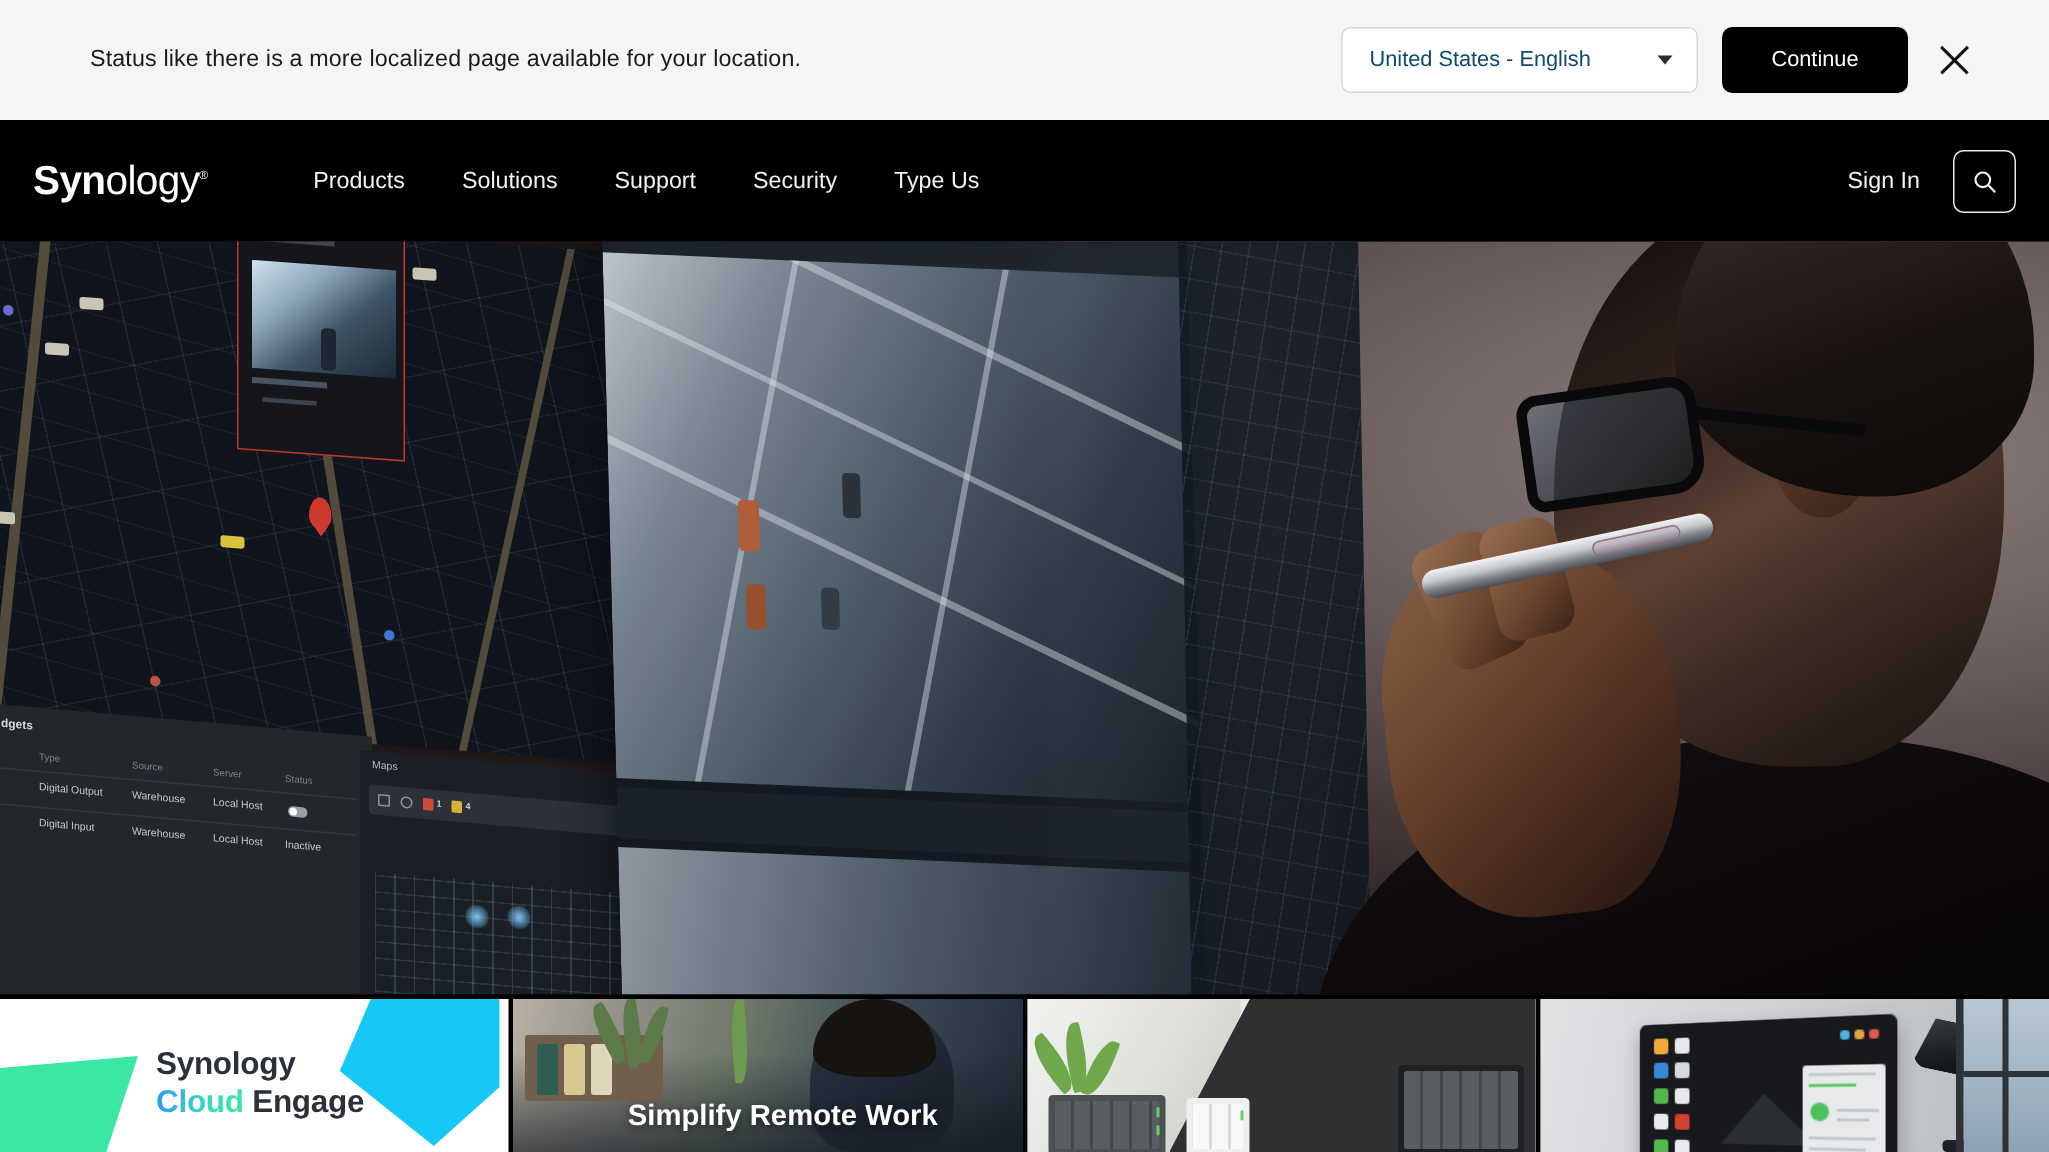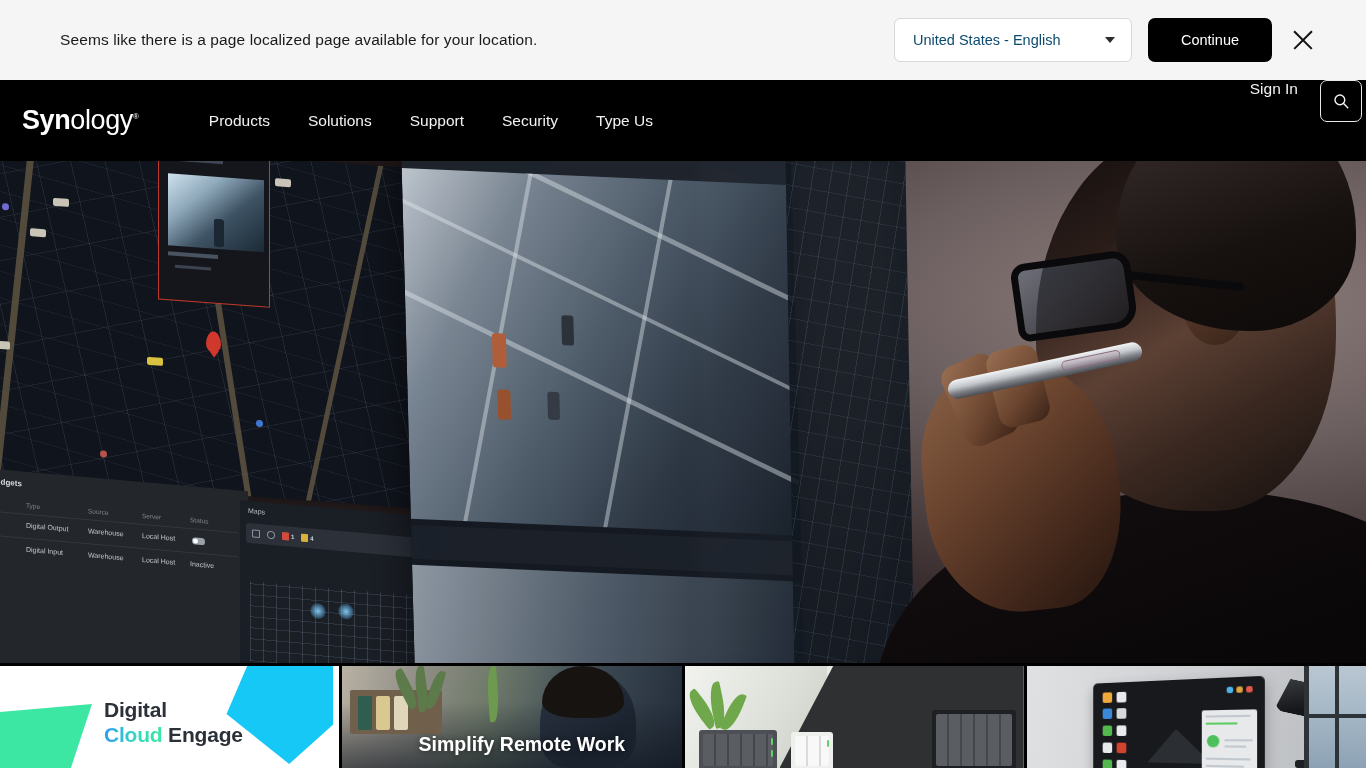--- a/index.html
+++ b/index.html
@@ -108,22 +108,22 @@
   }
   .nav-links a{
     color:#f2f2f2;
     text-decoration:none;
     font-size:15.5px;
     padding:0 19px;
     white-space:nowrap;
     cursor:pointer;
   }
   .nav-right{
-    position:absolute; right:4px; top:0; height:81px;
-    display:flex; 
+    position:absolute; right:22px; top:0; height:81px;
+    display:flex; align-items:center;
   }
   .signin{
     color:#f2f2f2;
     font-size:15.5px;
     text-decoration:none;
     margin-right:22px;
     cursor:pointer;
   }
   .search-btn{
     width:42px; height:42px;
@@ -614,21 +614,21 @@
     position:absolute; right:0; top:0; width:62px; height:102px;
     background:linear-gradient(180deg,#b9c7d2 0%, #9fb2c2 60%, #8ca2b4 100%);
     border-left:5px solid #2e3338;
   }
   .win-mul{ position:absolute; background:#2e3338;}
 </style>
 </head>
 <body>
 
 <div class="locale-bar">
-  <div class="locale-msg">Seems like there is a page localized page available for your location.</div>
+  <div class="locale-msg">Status like there is a more localized page available for your location.</div>
 
   <div class="locale-right">
     <div class="locale-select">
       <span class="sel-text">United States - English</span>
       <span class="caret"></span>
     </div>
     <button class="continue-btn">Continue</button>
     <div class="close-x"></div>
   </div>
 </div>
@@ -781,21 +781,21 @@
     </div>
   </div>
 </div>
 
 <div class="cards">
 
   <div class="card c1">
     <div class="shape-green"></div>
     <div class="shape-blue"></div>
     <div class="c1-text">
-      <span>Digital</span>
+      <span>Synology</span>
       <span class="l2"><span class="grad-cloud">Cloud</span><span> Engage</span></span>
     </div>
   </div>
 
   <div class="card c2">
     <div class="c2-shelf"></div>
     <div class="c2-book" style="left:16px; background:#2f5d4f"></div>
     <div class="c2-book" style="left:34px; background:#d9c88f"></div>
     <div class="c2-book" style="left:52px; background:#e0d7bb"></div>
     <div class="plant" style="left:58px; top:2px; width:12px; height:42px; transform:rotate(-28deg)"></div>

